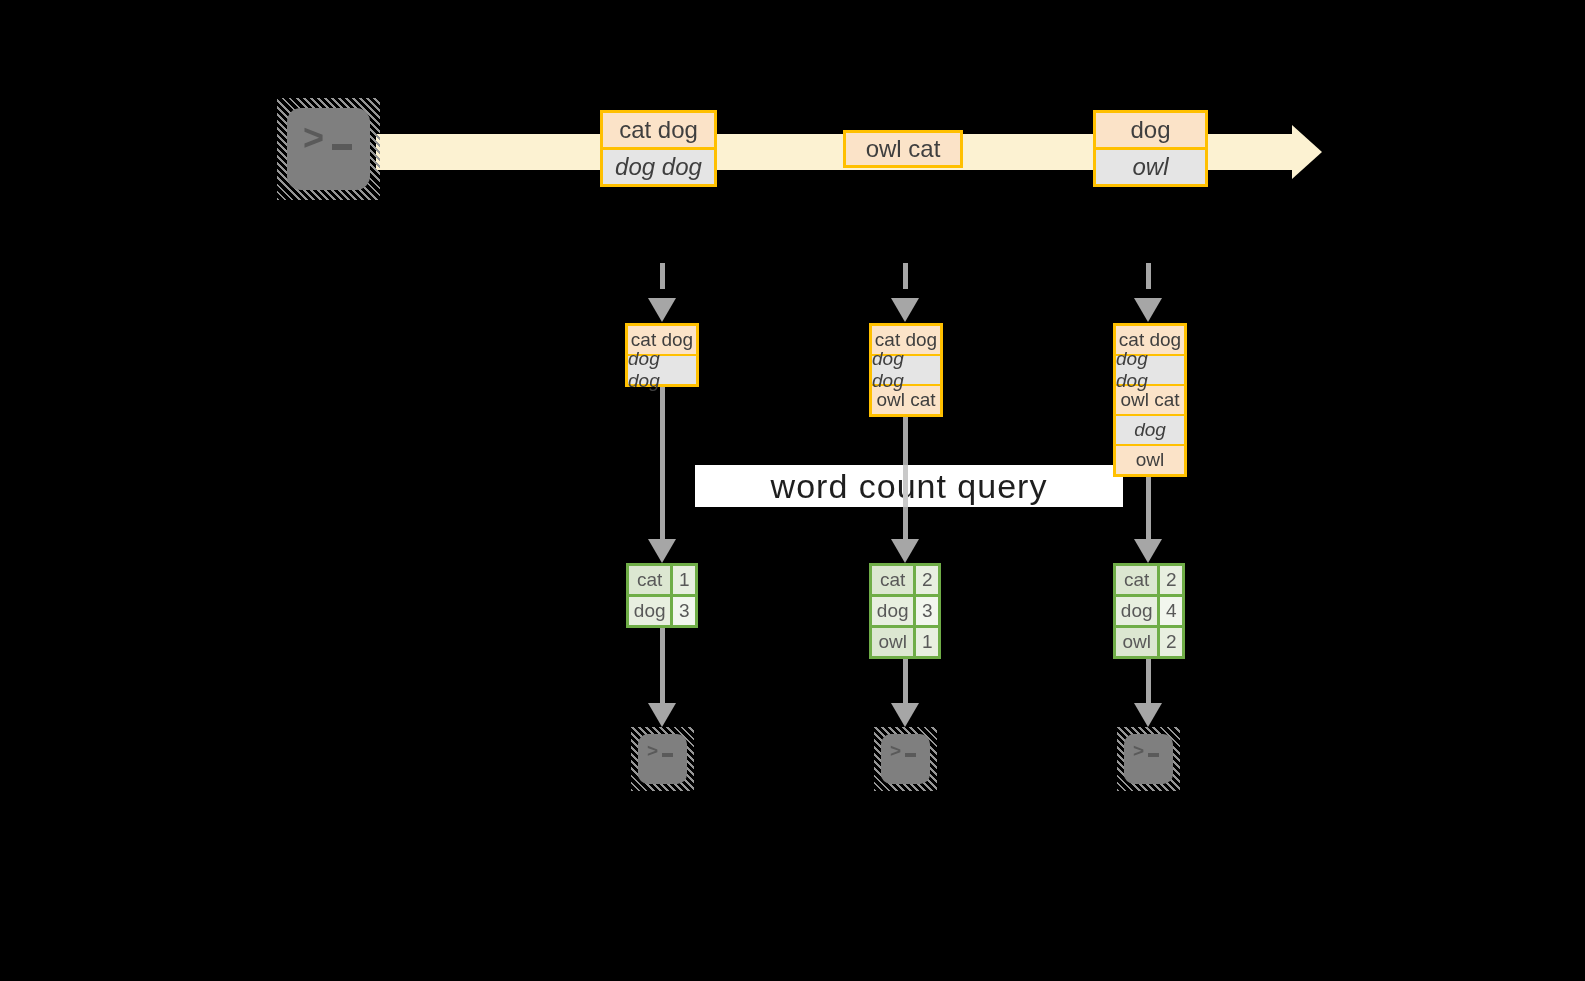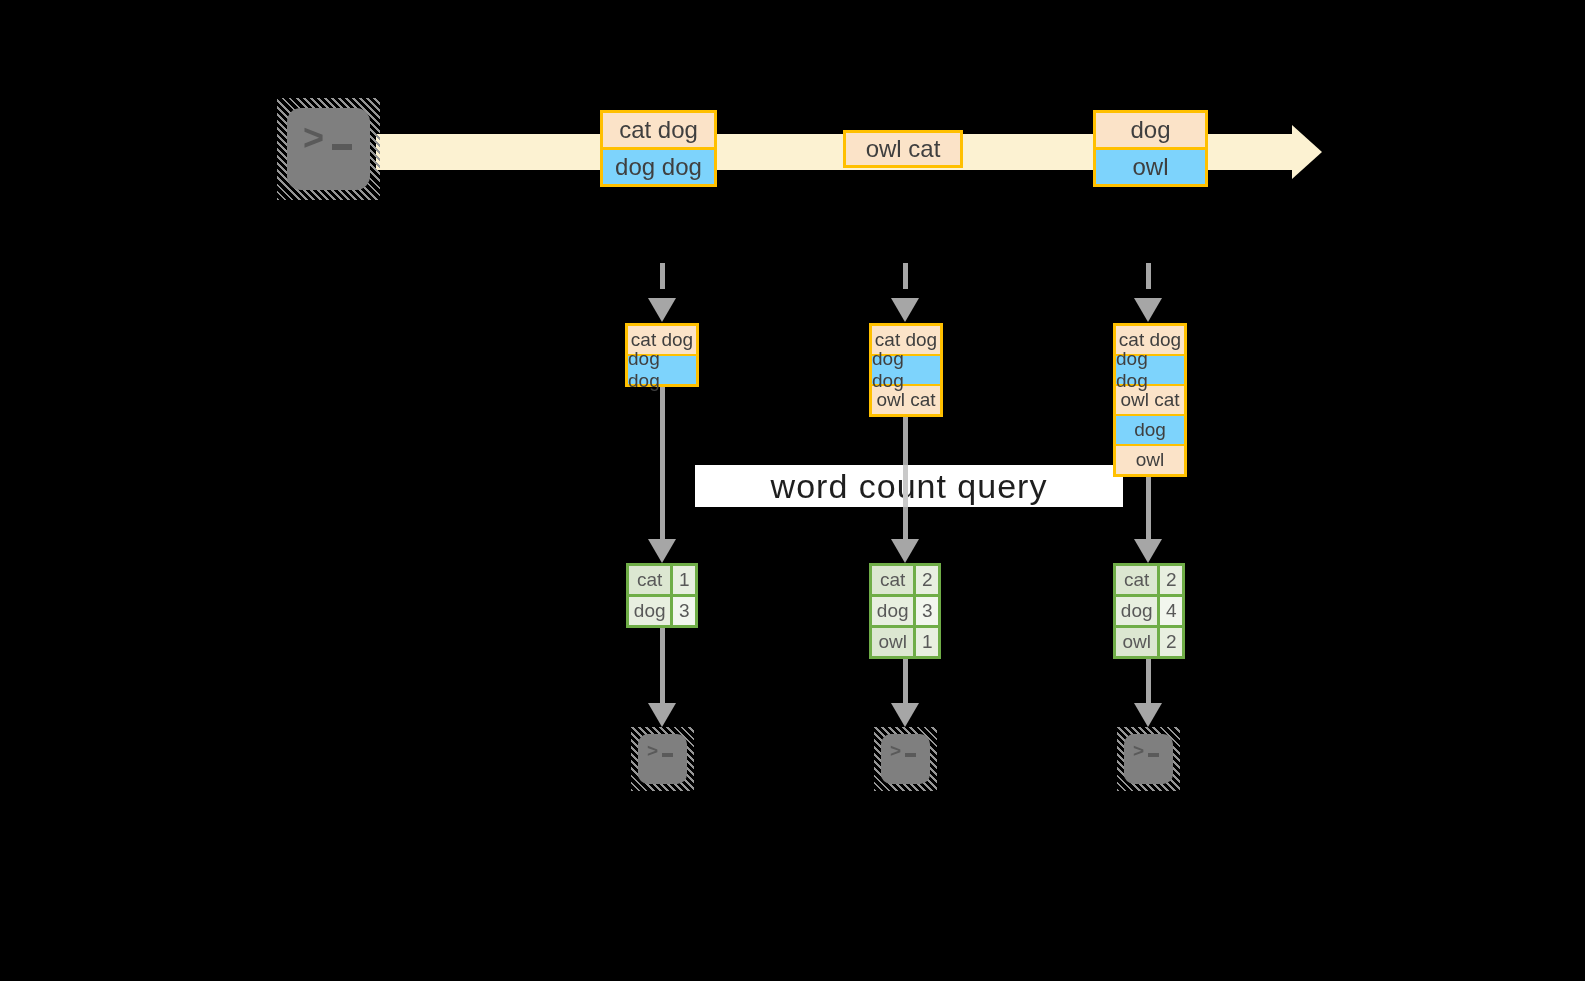--- a/index.html
+++ b/index.html
@@ -17,21 +17,21 @@
     border-left:30px solid #fcf2d2;
   }
 
   
   .obox{border:3px solid #ffc000;box-sizing:border-box;z-index:4;background:#ffc000;}
   .orow{
     display:flex;align-items:center;justify-content:center;
     color:#3f3f3f;background:#fdf3e4;
   }
   .orow.peach{background:#fbe3c8;}
-  .orow.cream{background:#7dd3fc;}
+  .orow.cream{background:#e5e5e5;font-style:italic;}
   .orow + .orow{margin-top:3px;}
   .obox.stack .orow + .orow{margin-top:2px;}
   .ev .orow{height:34px;font-size:24px;}
   .ev1row .orow{height:32px;font-size:24px;}
   .stack .orow{height:28px;font-size:19px;}
 
   
   .gline{width:5px;background:#a6a6a6;z-index:1;}
   .ghead{
     width:0;height:0;z-index:4;

